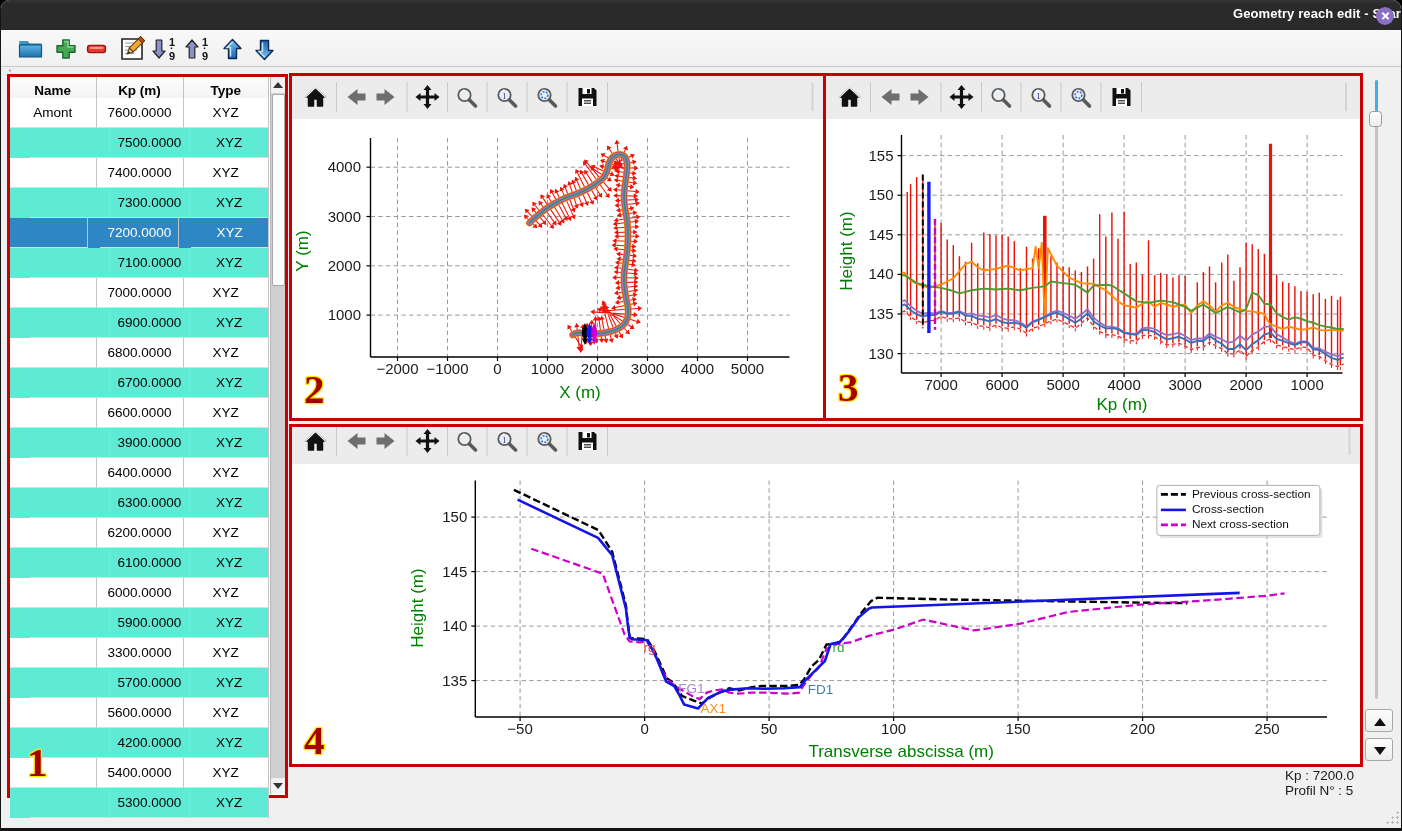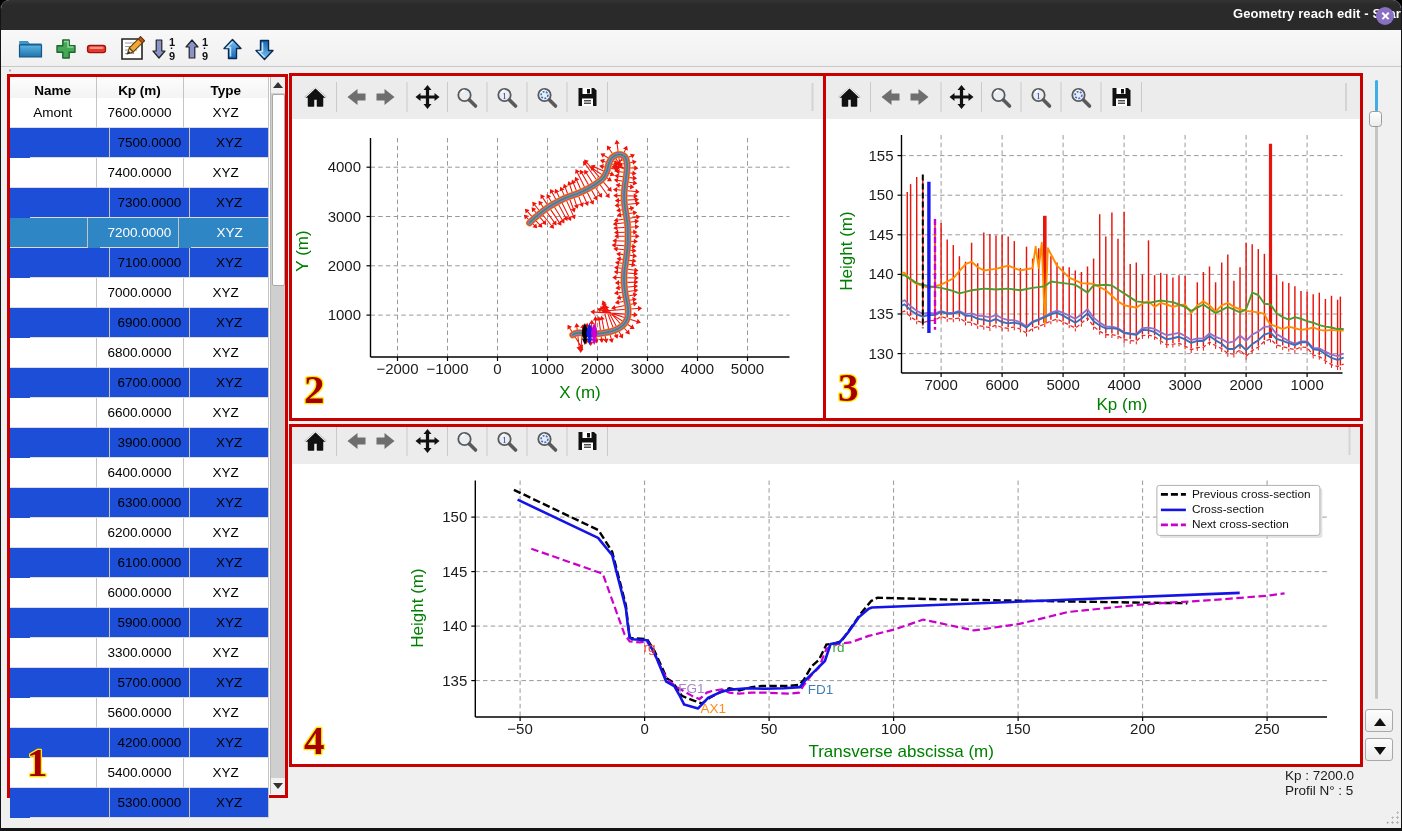--- a/index.html
+++ b/index.html
@@ -12,21 +12,21 @@
 #toolbar { position:absolute; left:0; top:30px; width:100%; height:37px; overflow:visible; background:linear-gradient(#f8f8f8,#f0f0f0); border-bottom:1px solid #c9c9c9; }
 #tbhandle { position:absolute; left:7px; top:38px; width:4px; height:22px;
   background-image:radial-gradient(circle, #a8a8a8 1px, transparent 1.2px); background-size:4px 5px; }
 .panel { position:absolute; border:3.5px solid #c80000; background:#fff; }
 .ptb { position:absolute; left:0; top:0; width:100%; background:#ececec; }
 #panel1 { left:6px; top:74px; width:281px; height:724px; background:#fff; }
 #thead { position:absolute; left:0; top:0; width:259px; height:28px; background:linear-gradient(#fdfdfd,#f1f1f1); border-bottom:1px solid #a8a8a8; display:flex; font-weight:bold; font-size:13.5px; }
 #thead div, .trow div { border-right:1px solid #c4c4c4; display:flex; align-items:center; justify-content:center; }
 #tbody { position:absolute; left:0; top:21px; width:259px; height:736px; overflow:hidden; }
 .trow { display:flex; height:30px; font-size:13.5px; background:#fff; }
-.trow.alt { background:#1d4ed8;padding-left:20px; }
+.trow.alt { background:#5eead4;padding-left:20px; }
 .trow.sel { background:#2e86c4; color:#fff;gap:12px; }
 .trow div { border-bottom:1px solid #dcdcdc; }
 .c1 { width:86.5px; } .c2 { width:87px; } .c3 { width:85.5px; }
 #vscroll { position:absolute; right:0; top:0; width:15px; height:717px; background:#cfcfcf; border-left:1px solid #b8b8b8; }
 #vs-up, #vs-dn { position:absolute; left:0; width:14px; height:16px; background:#f1f1f1; }
 #vs-up { top:0; } #vs-dn { bottom:0; }
 #vs-thumb { position:absolute; left:0.5px; top:17px; width:13px; height:192px; background:#fdfdfd; border:1px solid #a8a8a8; border-radius:2px; }
 .tri-up { width:0; height:0; border-left:5px solid transparent; border-right:5px solid transparent; border-bottom:6px solid #333; position:absolute; left:2px; top:5px; }
 .tri-dn { width:0; height:0; border-left:5px solid transparent; border-right:5px solid transparent; border-top:6px solid #333; position:absolute; left:2px; top:5px; }
 #panel2 { left:288px; top:73px; width:536.5px; height:348px; }

